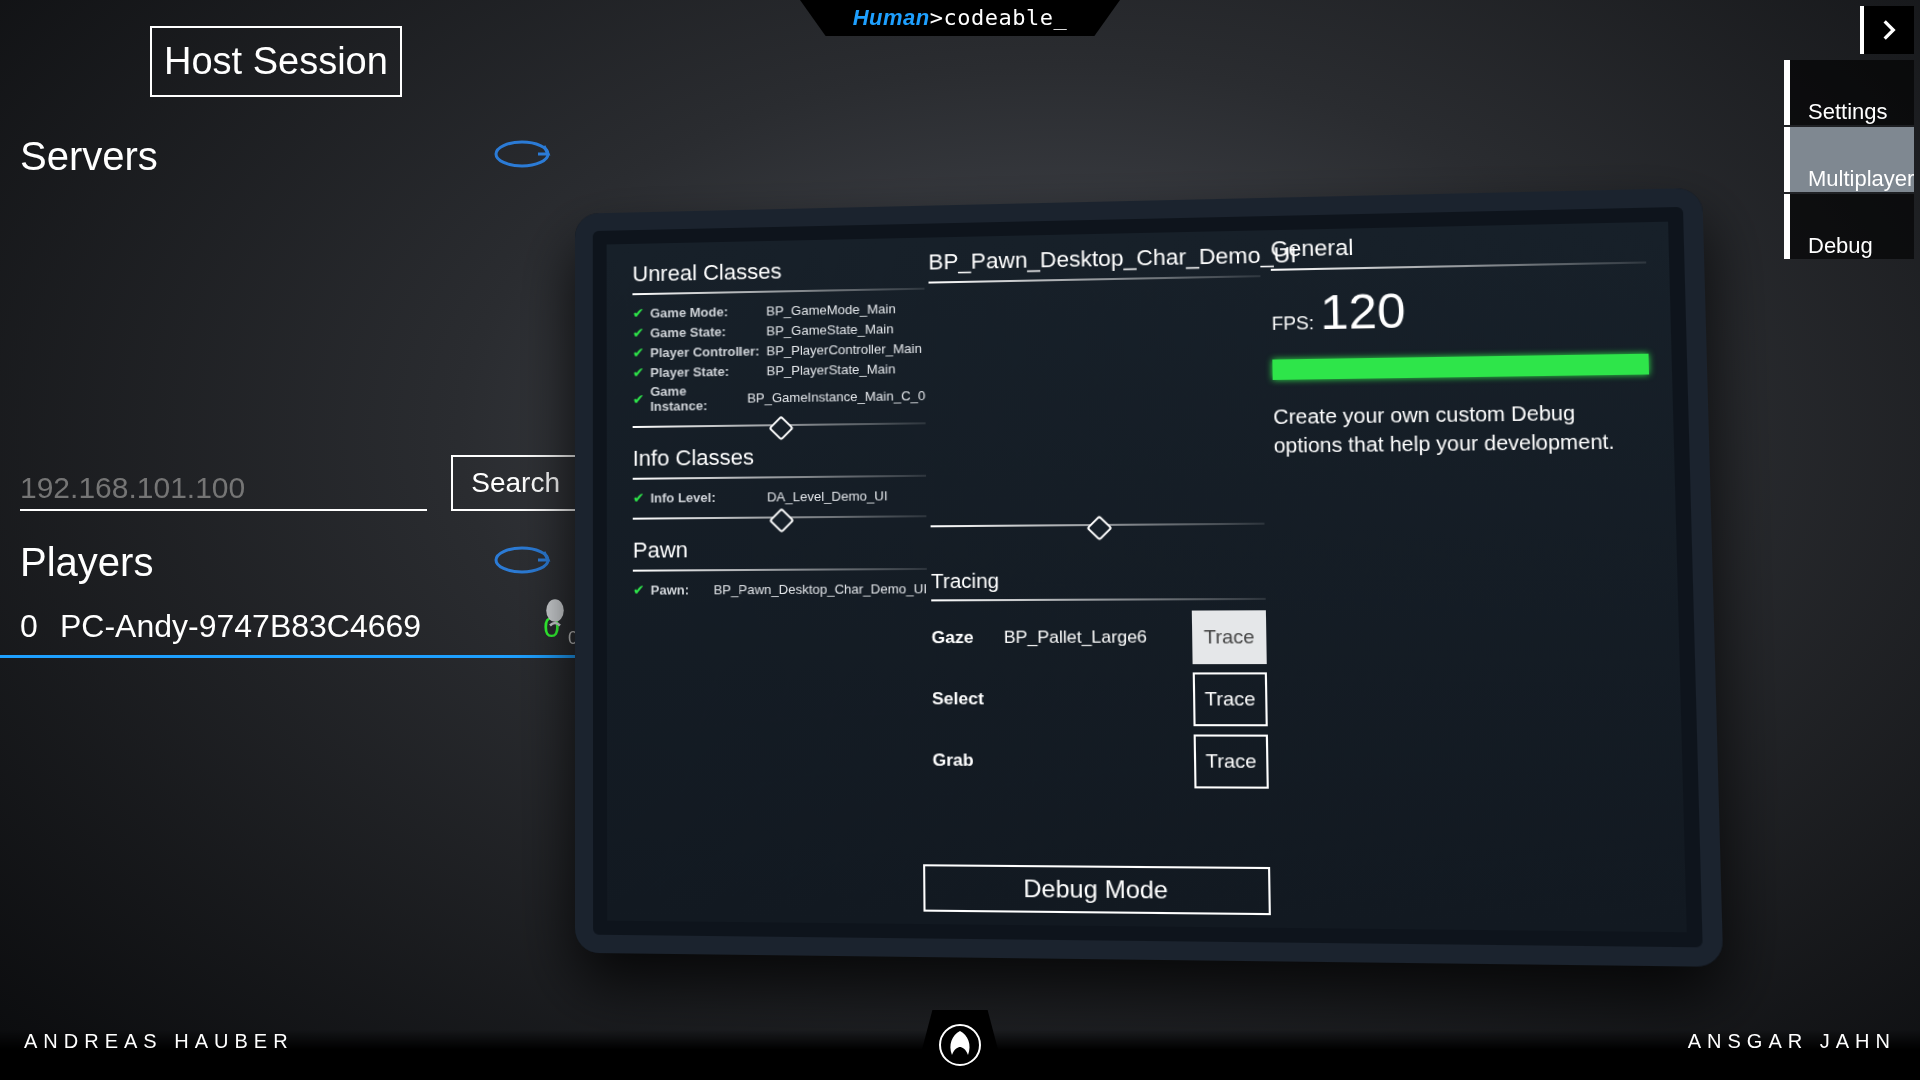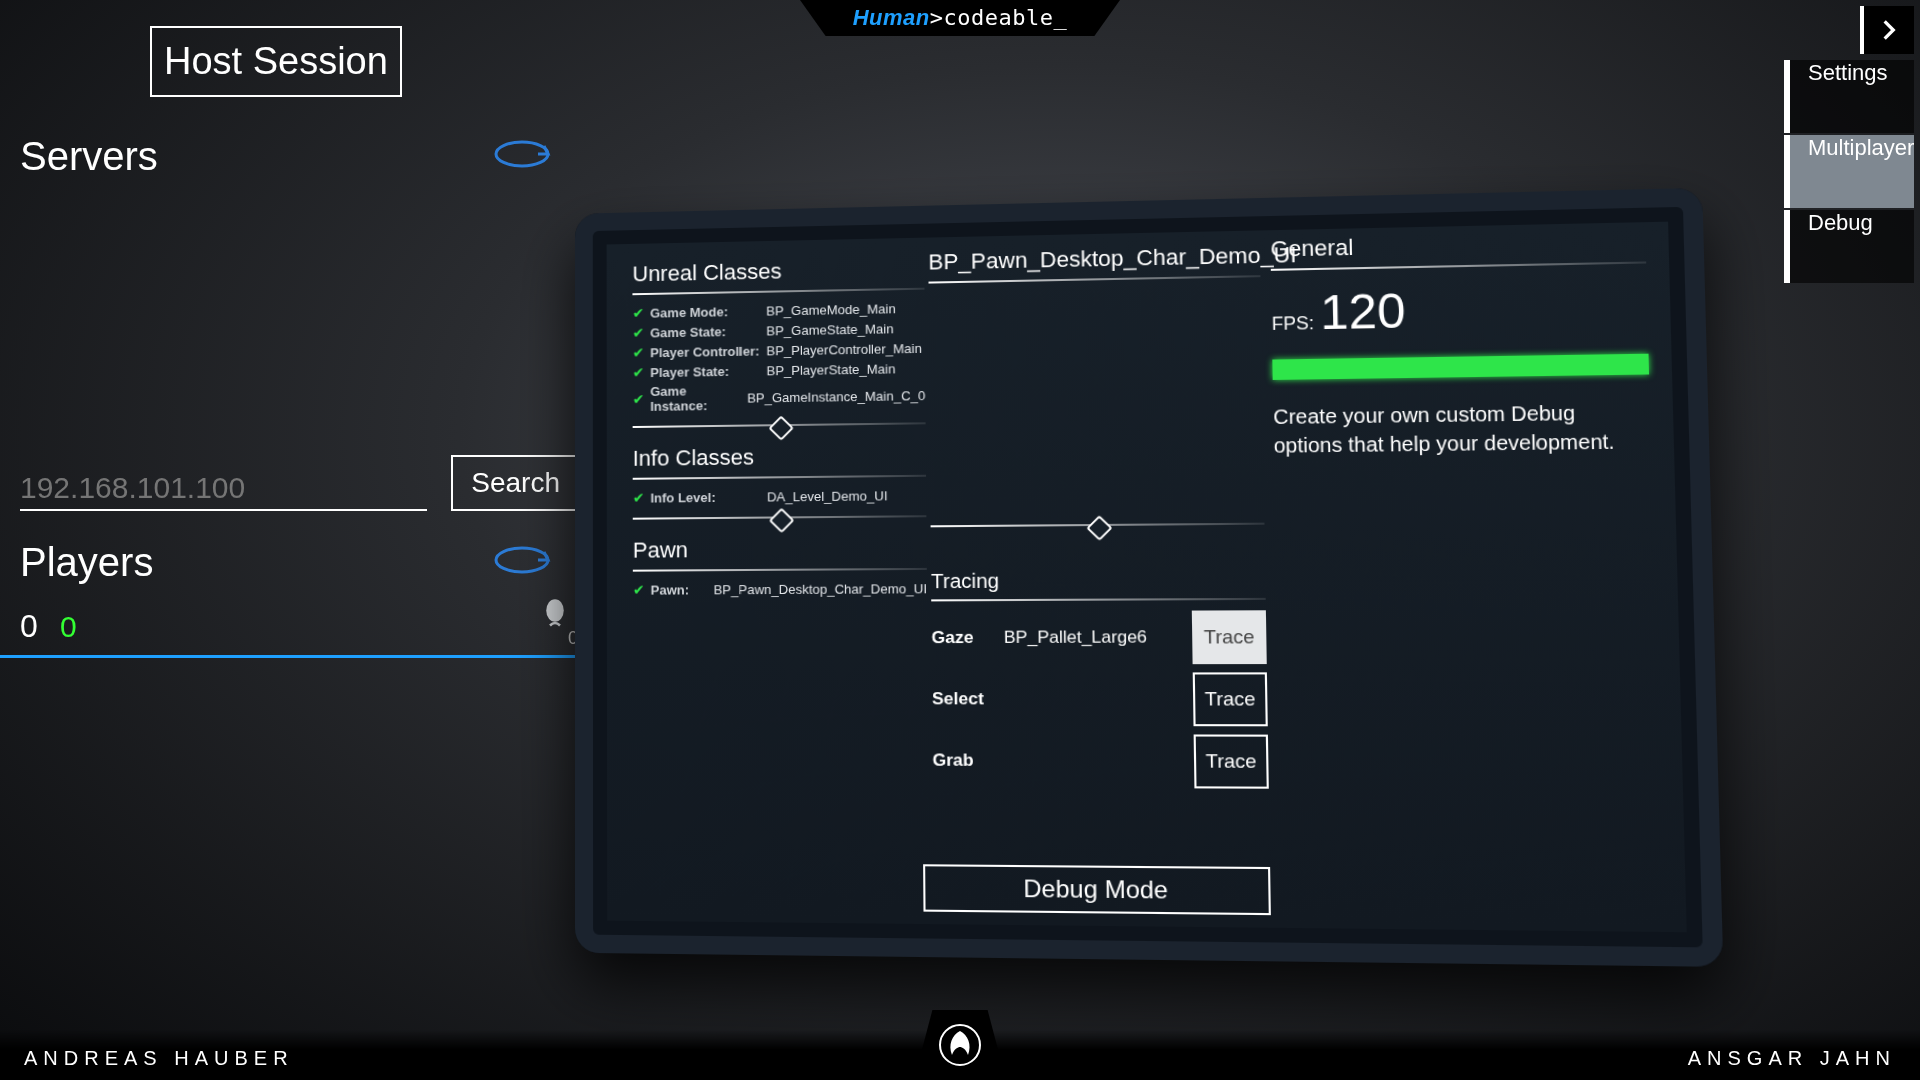--- a/index.html
+++ b/index.html
@@ -25,22 +25,22 @@
 .menu-toggle {
   position: absolute; top: 6px; right: 6px;
   width: 54px; height: 48px; background: #000;
   display: flex; align-items: center; justify-content: center;
   border-left: 4px solid #fff;
 }
 .menu-toggle svg { width: 26px; height: 26px; stroke: #fff; stroke-width: 3; fill: none; }
 
 .side-menu { position: absolute; top: 60px; right: 6px; width: 130px; }
 .side-menu .item {
-  height: 73px; background: rgba(0,0,0,.6); margin-bottom: 2px;
-  display: flex; align-items: flex-start; padding-left: 18px;
+  height: 65px; background: rgba(0,0,0,.6); margin-bottom: 2px;
+  display: flex; align-items: flex-end; padding-left: 18px;
   border-left: 6px solid #fff; font-size: 22px; cursor: pointer;
 }
 .side-menu .item.active { background: #7f8891; border-left-color: #fff; color: #ffffff; }
 
 .host-btn {
   position: absolute; top: 26px; left: 150px;
   border: 2px solid #fff; padding: 12px 12px;
   font-size: 38px; font-weight: 300; cursor: pointer;
 }
 
@@ -121,21 +121,21 @@
   font-size: 24px; cursor: pointer;
 }
 .fps-label { font-size: 18px; display: inline-block; margin-right: 6px; vertical-align: baseline; }
 .fps-val { font-size: 48px; font-weight: 300; vertical-align: baseline; }
 .progress { width: 100%; height: 20px; background: #2ee54a; margin: 18px 0 22px; box-shadow: 0 0 6px #2ee54a; }
 .gen-text { font-size: 20px; line-height: 1.4; }
 
 .footer-bar {
   position: absolute; bottom: 0; left: 0; right: 0; height: 50px;
   background: linear-gradient(180deg, rgba(0,0,0,0), #000 40%);
-  display: flex; justify-content: space-between; align-items: flex-end;
+  display: flex; justify-content: space-between; 
   padding: 0 24px 10px; font-size: 20px; letter-spacing: 6px;
 }
 .ue-badge {
   position: absolute; bottom: 0; left: 50%; transform: translateX(-50%);
   width: 92px; height: 70px; background: #000;
   clip-path: polygon(20% 0, 80% 0, 100% 100%, 0 100%);
   display: flex; align-items: center; justify-content: center;
 }
 .ue-badge svg { width: 44px; height: 44px; }
 </style>
@@ -184,20 +184,21 @@
 <div class="section-hdr" style="top:540px; left:20px;">Players</div>
 <div class="refresh" style="top:542px; left:490px;">
   <svg viewBox="0 0 64 36">
       <ellipse cx="32" cy="18" rx="26" ry="12"></ellipse>
       <polyline points="54,10 58,18 48,18"></polyline>
     </svg>
 </div>
 
 <div class="player-row">
   <span class="idx">0</span>
+  <span class="name">PC-Andy-9747B83C4669</span>
   <span class="ping">0</span>
 </div>
 <div class="mic">
   <svg width="30" height="30" viewBox="0 0 24 24">
       <ellipse cx="12" cy="10" rx="7" ry="9" fill="#d0d3d6"></ellipse>
       <path d="M8 22 Q12 18 16 22" stroke="#d0d3d6" fill="none" stroke-width="2"></path>
     </svg>
   <span class="count">0</span>
 </div>
 

